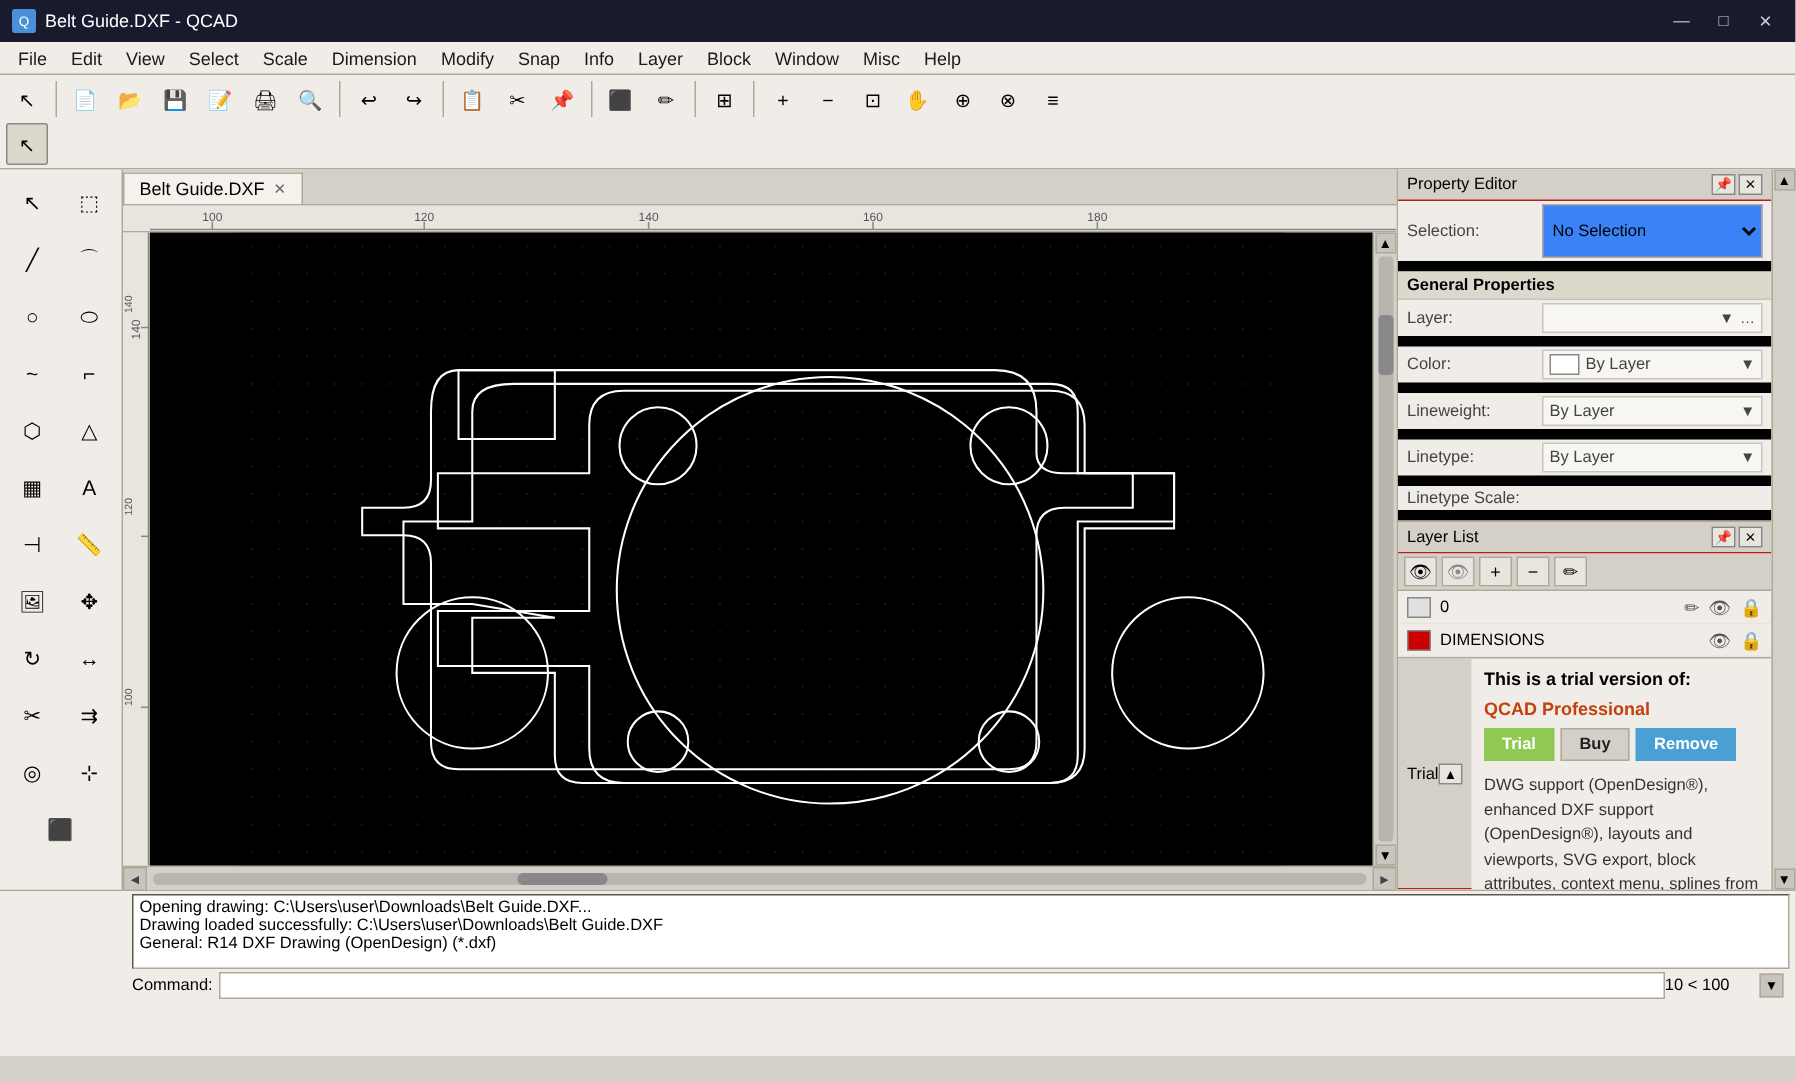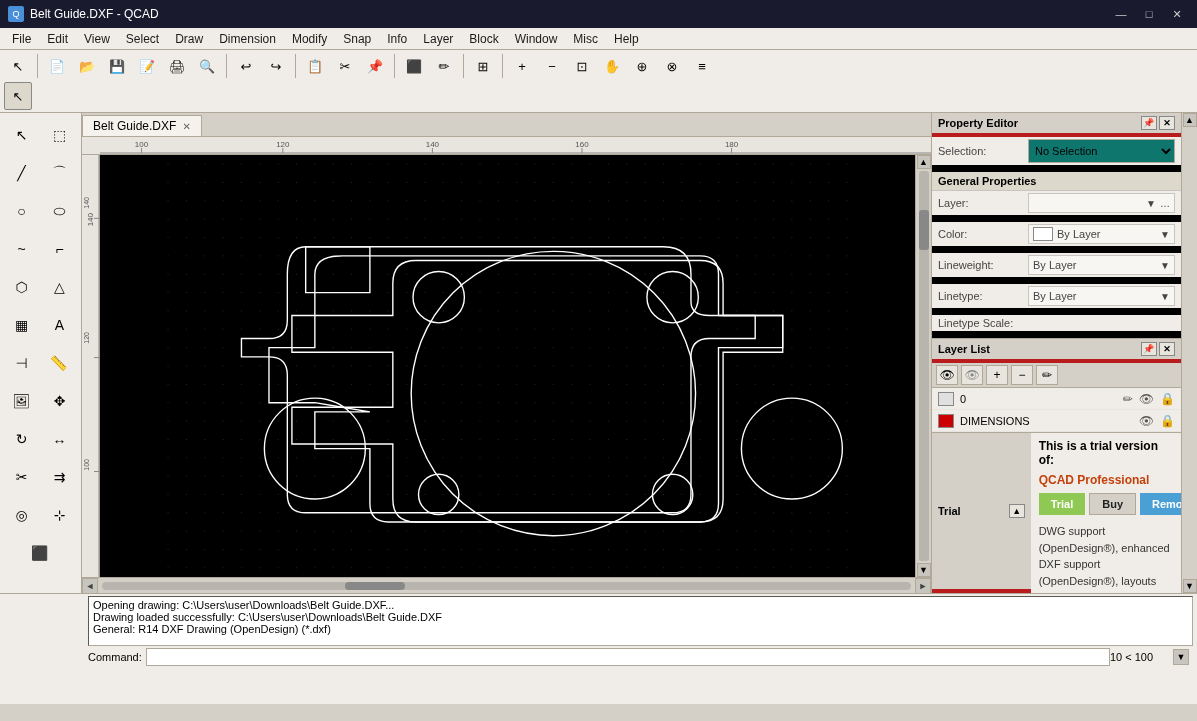--- a/index.html
+++ b/index.html
@@ -43,28 +43,28 @@
 
     
     #canvas-scroll-h { height: 16px; background: #d4d0c8; border-top: 1px solid #b0a898; display: flex; align-items: center; }
     .scroll-track { flex: 1; height: 8px; background: #b8b4ae; border-radius: 4px; margin: 0 4px; position: relative; }
     .scroll-thumb { width: 60px; height: 8px; background: #888; border-radius: 4px; position: absolute; left: 30%; }
 
     
     #right-panel { width: 250px; background: #f0ede8; border-left: 1px solid #b0a898; display: flex; flex-direction: column; flex-shrink: 0; overflow: hidden; }
 
     
-    .panel-header { background: #d4d0c8; border-bottom: 4px solid #b91c1c; padding: 3px 6px; display: flex; align-items: center; justify-content: space-between; font-weight: bold; font-size: 11px; gap: 48px; }
+    .panel-header { background: #d4d0c8; border-bottom: 1px solid #b91c1c; padding: 3px 6px; display: flex; align-items: center; justify-content: space-between; font-weight: normal; font-size: 11px; }
     .panel-header-controls { display: flex; gap: 2px; }
     .panel-ctrl { width: 16px; height: 14px; border: 1px solid #888; background: #e8e4de; cursor: pointer; display: flex; align-items: center; justify-content: center; font-size: 9px; }
 
     .prop-row { display: flex; align-items: center; padding: 2px 6px; border-bottom: 7px solid #000000; min-height: 22px; }
     .prop-label { width: 90px; font-size: 11px; color: #444; flex-shrink: 0; }
     .prop-value { flex: 1; }
-    .prop-select { width: 100%; height: 24px; border: 1px solid #b0a898; background: #0f766e; font-size: 11px; padding: 1px 2px; }
+    .prop-select { width: 100%; height: 36px; border: 1px solid #b0a898; background: #3b82f6; font-size: 11px; padding: 1px 2px; }
     .prop-input-row { background: #f8f6f3; border: 1px solid #c8c4be; display: flex; align-items: center; height: 20px; padding: 0 4px; font-size: 11px; color: #444; gap: 4px; }
     .color-swatch { width: 20px; height: 14px; background: white; border: 1px solid #888; display: inline-block; }
 
     
     #layer-list { border-top: 1px solid #b0a898; }
     .layer-toolbar { background: #d4d0c8; display: flex; align-items: center; padding: 2px 4px; gap: 3px; border-bottom: 1px solid #b0a898; }
     .layer-tb-btn { width: 22px; height: 20px; border: 1px solid #b0a898; background: #e8e4de; cursor: pointer; display: flex; align-items: center; justify-content: center; font-size: 12px; }
     .layer-row { display: flex; align-items: center; padding: 2px 6px; border-bottom: 1px solid #e8e4de; gap: 6px; min-height: 22px; }
     .layer-name { font-size: 11px; flex: 1; }
     .layer-icon { font-size: 12px; cursor: pointer; color: #555; }
@@ -104,21 +104,21 @@
     <button class="win-btn close">✕</button>
   </div>
 </div>
 
 <div id="menu-bar">
 
 <div class="menu-item">File</div>
     <div class="menu-item">Edit</div>
     <div class="menu-item">View</div>
     <div class="menu-item">Select</div>
-    <div class="menu-item">Draw</div>
+    <div class="menu-item">Scale</div>
     <div class="menu-item">Dimension</div>
     <div class="menu-item">Modify</div>
     <div class="menu-item">Snap</div>
     <div class="menu-item">Info</div>
     <div class="menu-item">Layer</div>
     <div class="menu-item">Block</div>
     <div class="menu-item">Window</div>
     <div class="menu-item">Misc</div>
     <div class="menu-item">Help</div>
   </div>

